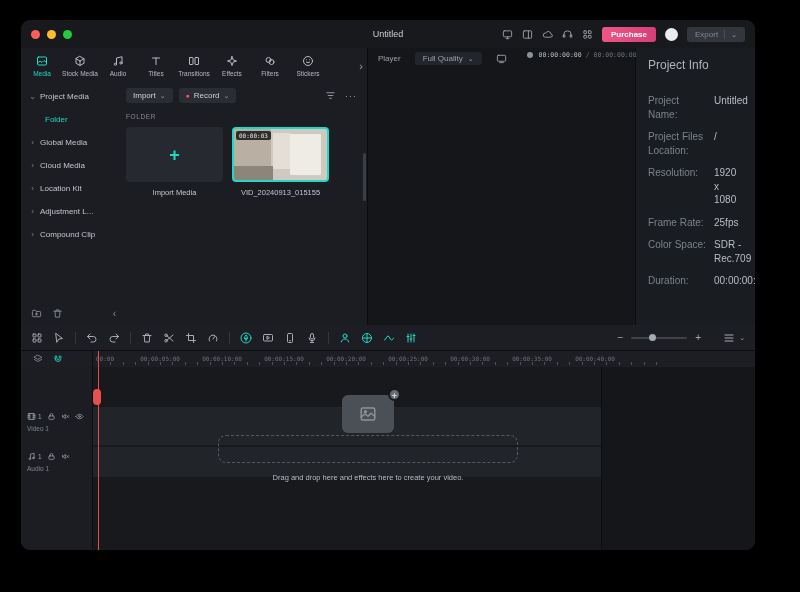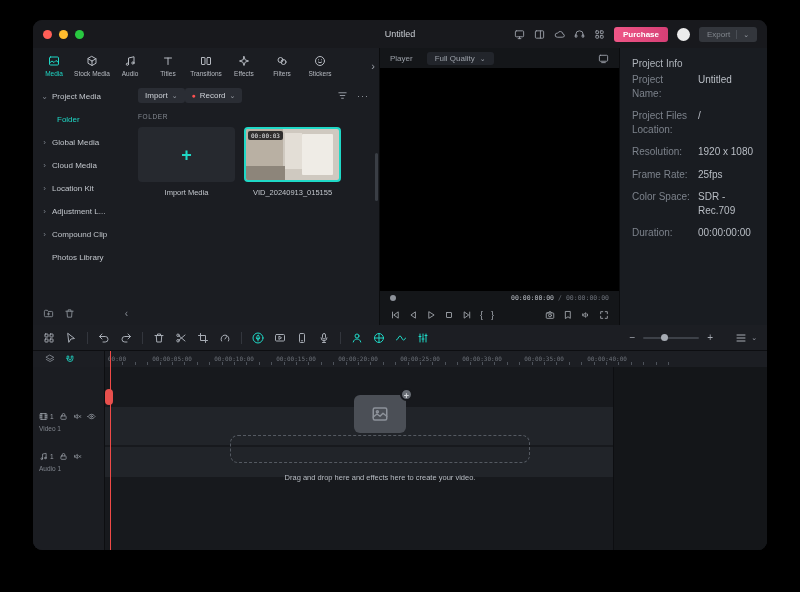--- a/index.html
+++ b/index.html
@@ -1,18 +1,18 @@
 <!DOCTYPE html>
 <html><head>
 <meta charset="utf-8">
 <style>
   *{box-sizing:border-box;margin:0;padding:0}
   body{width:800px;height:592px;background:#000;font-family:"Liberation Sans",sans-serif;position:relative;overflow:hidden}
   svg{display:block;fill:none;stroke:currentColor;stroke-width:2;stroke-linecap:round;stroke-linejoin:round}
-  .window{position:absolute;left:33px;top:20px;width:734px;height:530px;background:#141619;border-radius:9px;overflow:hidden;display:flex;flex-direction:column;box-shadow:0 0 0 1px #000}
+  .window{position:absolute;left:21px;top:20px;width:734px;height:530px;background:#141619;border-radius:9px;overflow:hidden;display:flex;flex-direction:column;box-shadow:0 0 0 1px #000}
 
   
   .titlebar{height:28px;background:#18191d;display:flex;align-items:center;padding:0 10px;position:relative;flex:0 0 auto}
   .lights{display:flex;gap:7px}
   .light{width:9px;height:9px;border-radius:50%}
   .l-close{background:#ff5f57}.l-min{background:#febc2e}.l-zoom{background:#28c840}
   .win-title{position:absolute;left:50%;transform:translateX(-50%);font-size:9px;color:#c9cdd3}
   .tbar-right{margin-left:auto;display:flex;align-items:center;gap:9px;color:#9ba0a8}
   .tbar-right svg{width:11px;height:11px}
   .purchase{background:linear-gradient(90deg,#ef5686,#d63f76);color:#fff;font-size:8px;font-weight:bold;padding:3px 9px;border-radius:3px;cursor:pointer}
@@ -33,21 +33,21 @@
   .media-body{flex:1;display:flex;min-height:0}
   .sidebar{width:97px;position:relative;padding-top:4px;flex:0 0 auto}
   .side-item{height:23px;display:flex;align-items:center;font-size:8px;color:#c2c6cc;padding-left:8px;gap:4px;cursor:pointer;white-space:nowrap}
   .side-item .chev{width:7px;color:#7c828b;font-size:8px;text-align:center;flex:0 0 auto}
   .side-item.selected{color:#1fd8c6;padding-left:24px}
   .side-bottom{position:absolute;bottom:6px;left:10px;display:flex;gap:10px;color:#878c94}
   .side-bottom svg{width:11px;height:11px}
   .side-collapse{position:absolute;bottom:6px;right:2px;color:#878c94;font-size:10px}
 
   .media-content{flex:1;padding:7px 10px 0 8px;position:relative;min-width:0}
-  .row1{display:flex;align-items:center;}
+  .row1{display:flex;align-items:center;gap:6px}
   .btn{background:#2a2d34;border-radius:3px;font-size:8px;color:#ced2d8;padding:3px 7px;display:flex;align-items:center;gap:4px;cursor:pointer}
   .caret{font-size:7px;color:#9ba0a8;line-height:1}
   .dot-rec{color:#ff5050;font-size:7px;line-height:1}
   .row1-right{margin-left:auto;display:flex;align-items:center;gap:9px;color:#9ba0a8}
   .row1-right svg{width:11px;height:11px}
   .more{font-size:9px;letter-spacing:1px}
   .row2{display:flex;align-items:center;margin-top:9px;gap:8px}
   .sort{font-size:8px;color:#c2c6cc;display:flex;gap:4px;align-items:center;cursor:pointer}
   .search{flex:1;height:18px;background:#141619;border:1px solid #2c2f36;border-radius:4px;display:flex;align-items:center;padding:0 6px;gap:5px;color:#868b93}
   .search svg{width:9px;height:9px;flex:0 0 auto}
@@ -61,38 +61,38 @@
   .tile-label{margin-top:6px;font-size:7.5px;color:#c2c6cc;white-space:nowrap;overflow:hidden;text-overflow:ellipsis;text-align:center}
   .video-box{border:2px solid #1fd8c6;background:#cfc9c0;overflow:hidden}
   .thumb{position:absolute;inset:0}
   .th-wall{position:absolute;left:0;top:0;width:40%;height:100%;background:#b9b0a3}
   .th-ward{position:absolute;right:6%;top:10%;width:34%;height:80%;background:#efece6;border-radius:1px}
   .th-floor{position:absolute;left:0;bottom:0;width:42%;height:28%;background:#8d857a}
   .th-door{position:absolute;left:42%;top:8%;width:18%;height:70%;background:#e3ded6}
   .dur{position:absolute;top:2px;left:2px;background:rgba(8,9,11,.78);color:#e8eaec;font-size:6px;padding:1px 3px;border-radius:2px;font-family:"DejaVu Sans Mono",monospace;z-index:2}
   .content-scrollbar{position:absolute;right:1px;top:72px;width:3px;height:48px;background:#3a3e45;border-radius:2px}
 
-  .preview-panel{width:240px;background:#141619;display:flex;flex-direction:column;border-right:1px solid #0b0c0e}
+  .preview-panel{width:268px;background:#141619;display:flex;border-right:1px solid #0b0c0e}
   .pv-header{height:20px;display:flex;align-items:center;padding:0 10px;gap:14px;flex:0 0 auto}
   .pv-label{font-size:8px;color:#9ba0a8}
   .pv-quality{background:#22252b;border-radius:3px;padding:2px 8px;font-size:8px;color:#9ba0a8;display:flex;gap:5px;align-items:center;cursor:pointer}
   .pv-fit{margin-left:auto;color:#9ba0a8}
   .pv-fit svg{width:11px;height:11px}
   .viewport{flex:1;background:#000}
   .scrub{height:13px;display:flex;align-items:center;padding:0 10px;gap:6px;flex:0 0 auto}
   .scrub-dot{width:6px;height:6px;border-radius:50%;background:#8d929a}
   .times{margin-left:auto;font-family:"DejaVu Sans Mono",monospace;font-size:6.5px;color:#b8bdc4;display:flex;gap:4px;align-items:center}
   .times .dim{color:#6b7078}
   .controls{height:21px;display:flex;align-items:center;padding:0 10px;gap:8px;color:#a9aeb5;flex:0 0 auto}
   .controls svg{width:10px;height:10px}
   .brace{font-size:9px;color:#a9aeb5}
   .ctrl-right{margin-left:auto;display:flex;align-items:center;gap:8px}
 
   .info-panel{flex:1;background:#191c21;padding:10px 12px;min-width:0}
-  .info-title{font-size:10px;color:#aeb3ba;margin-bottom:4px}
+  .info-title{font-size:12px;color:#aeb3ba;margin-bottom:22px}
   .field{display:flex;margin-bottom:9px;font-size:10px;line-height:1.35}
   .flabel{width:66px;color:#7c828b;flex:0 0 auto;padding-right:6px}
   .fvalue{color:#b9bec5;min-width:0}
 
   
   .timeline{flex:1;display:flex;flex-direction:column;background:#17191d;position:relative;min-height:0}
   .tl-toolbar{height:26px;background:#1c1e23;border-bottom:1px solid #0d0e11;display:flex;align-items:center;padding:0 10px;gap:10px;color:#a6abb3;flex:0 0 auto}
   .tl-toolbar svg{width:12px;height:12px}
   .tb-sep{width:1px;height:12px;background:#33363d}
   .teal{color:#1fd8c6}
@@ -290,24 +290,20 @@
             <span class="chev">›</span>
             <span>Location Kit</span>
           </div>
           <div class="side-item">
             <span class="chev">›</span>
             <span>Adjustment L...</span>
           </div>
           <div class="side-item">
             <span class="chev">›</span>
             <span>Compound Clip</span>
-          </div>
-          <div class="side-item">
-            <span class="chev"></span>
-            <span>Photos Library</span>
           </div>
           <div class="side-bottom">
             <span>
                 <svg viewBox="0 0 24 24">
                   <path d="M3 7a2 2 0 0 1 2-2h4.5l2 2.5H19a2 2 0 0 1 2 2V17a2 2 0 0 1-2 2H5a2 2 0 0 1-2-2z"></path>
                   <path d="M12 10.5v5M9.5 13h5"></path>
                 </svg>
               </span>
             <span>
                 <svg viewBox="0 0 24 24">

